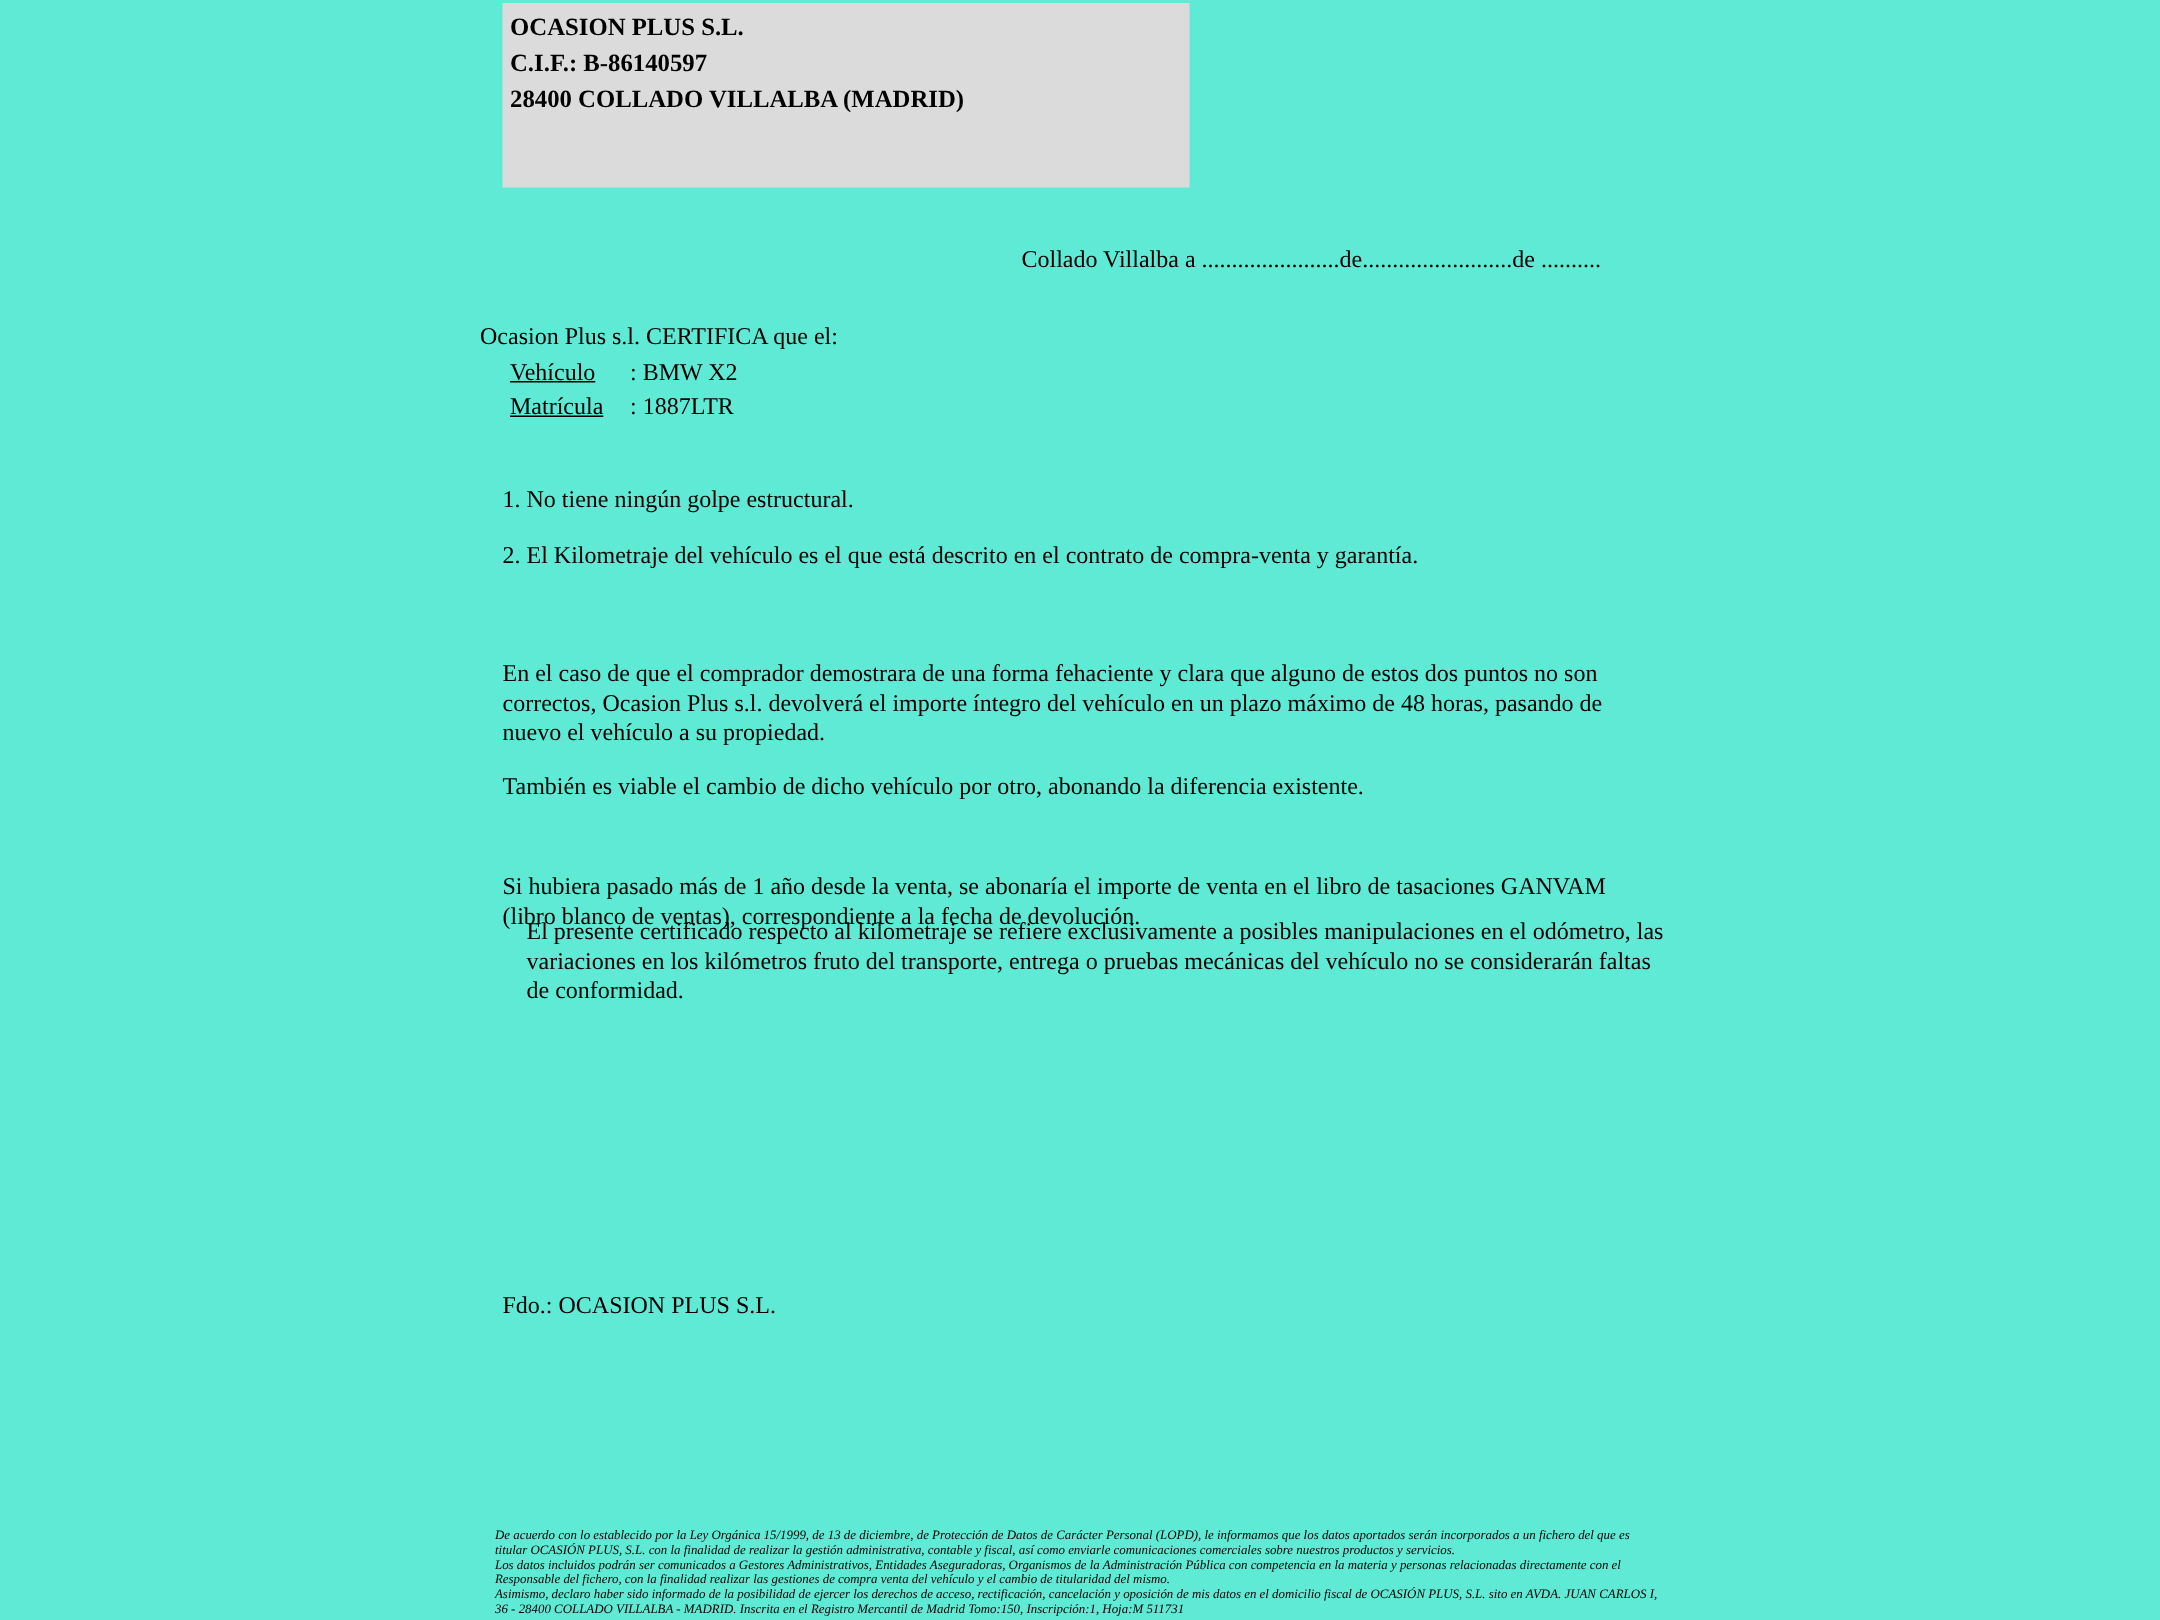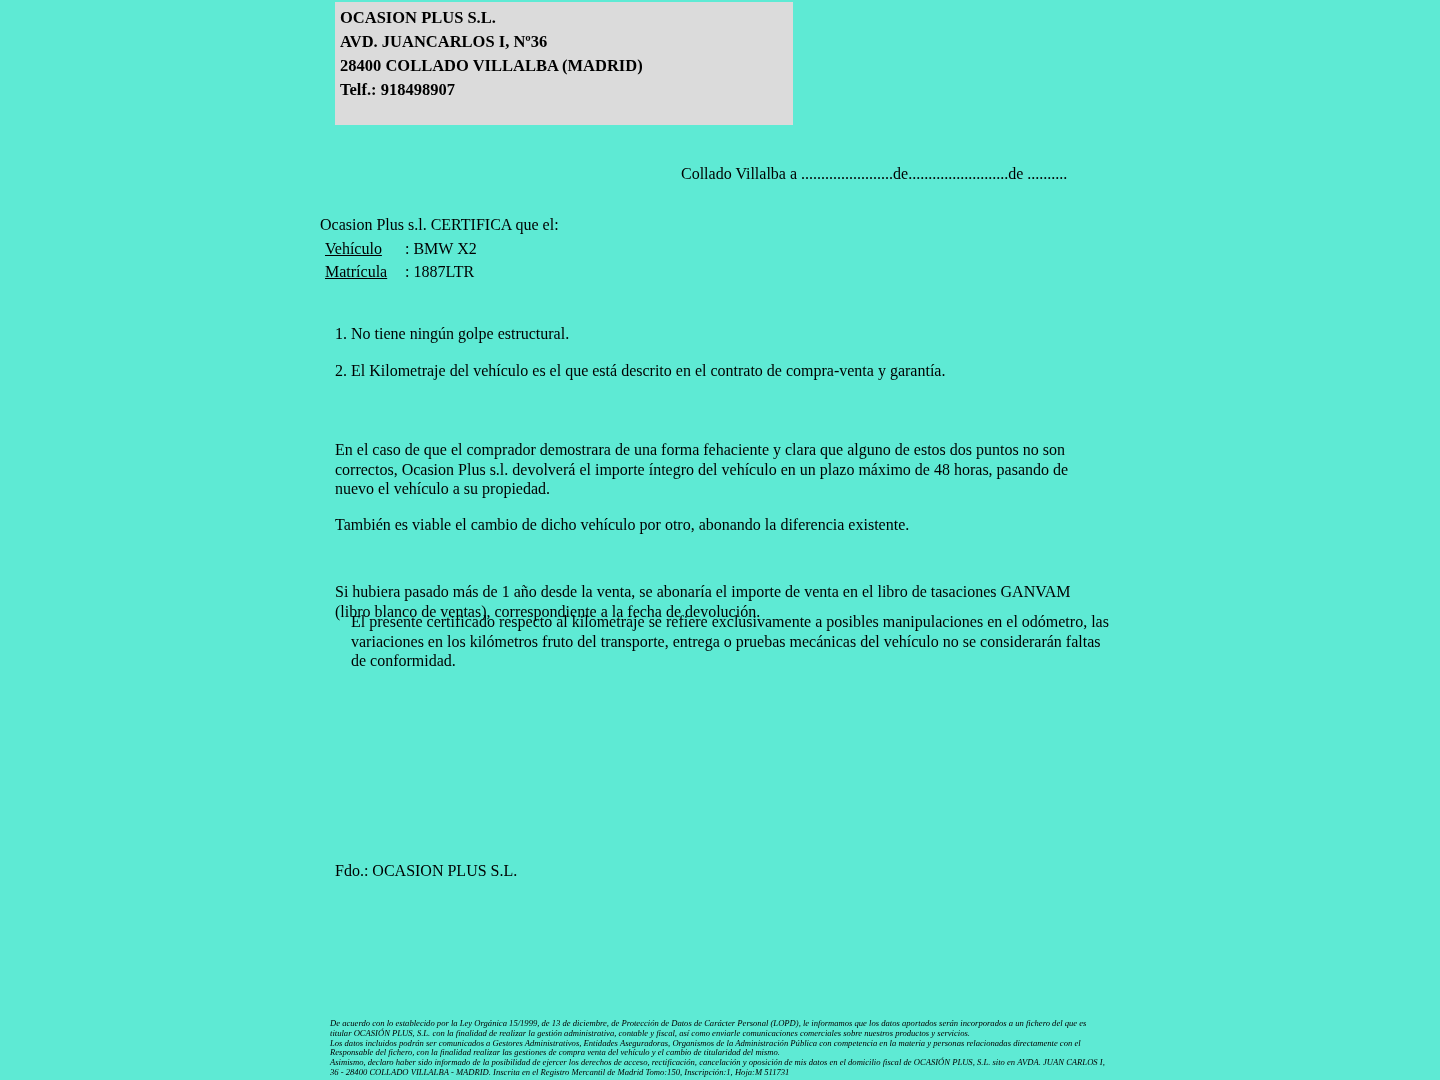--- a/index.html
+++ b/index.html
@@ -36,21 +36,21 @@
     font-size: 16px;
     white-space: nowrap;
   }
   .certifies {
     position: absolute;
     left: 320px; top: 216px;
     font-size: 16px;
   }
   .kv-line {
     position: absolute;
-    left: 325px;
+    left: 340px;
     font-size: 16px;
     white-space: nowrap;
   }
   .kv-vehicle { top: 240px; }
   .kv-plate   { top: 263px; }
   .kv-label {
     display: inline-block;
     width: 80px;
     text-decoration: underline;
   }
@@ -87,23 +87,22 @@
   }
   .footer p { margin: 0; font-style: italic; }
 </style>
 </head>
 <body>
 
 <div class="page">
 
   <div class="header-box">
     <div class="hl">OCASION PLUS S.L.</div>
-    <div class="hl">AVD. JUANCARLOS I, Nº36</div>
+    <div class="hl">C.I.F.: B-86140597</div>
     <div class="hl">28400 COLLADO VILLALBA (MADRID)</div>
-    <div class="hl">Telf.: 918498907</div>
   </div>
 
   <div class="date-line">Collado Villalba a .......................de.........................de ..........</div>
 
   <div class="certifies">Ocasion Plus s.l. CERTIFICA que el:</div>
 
   <div class="kv-line kv-vehicle">
     <span class="kv-label">Vehículo</span><span>: BMW X2</span>
   </div>
 

